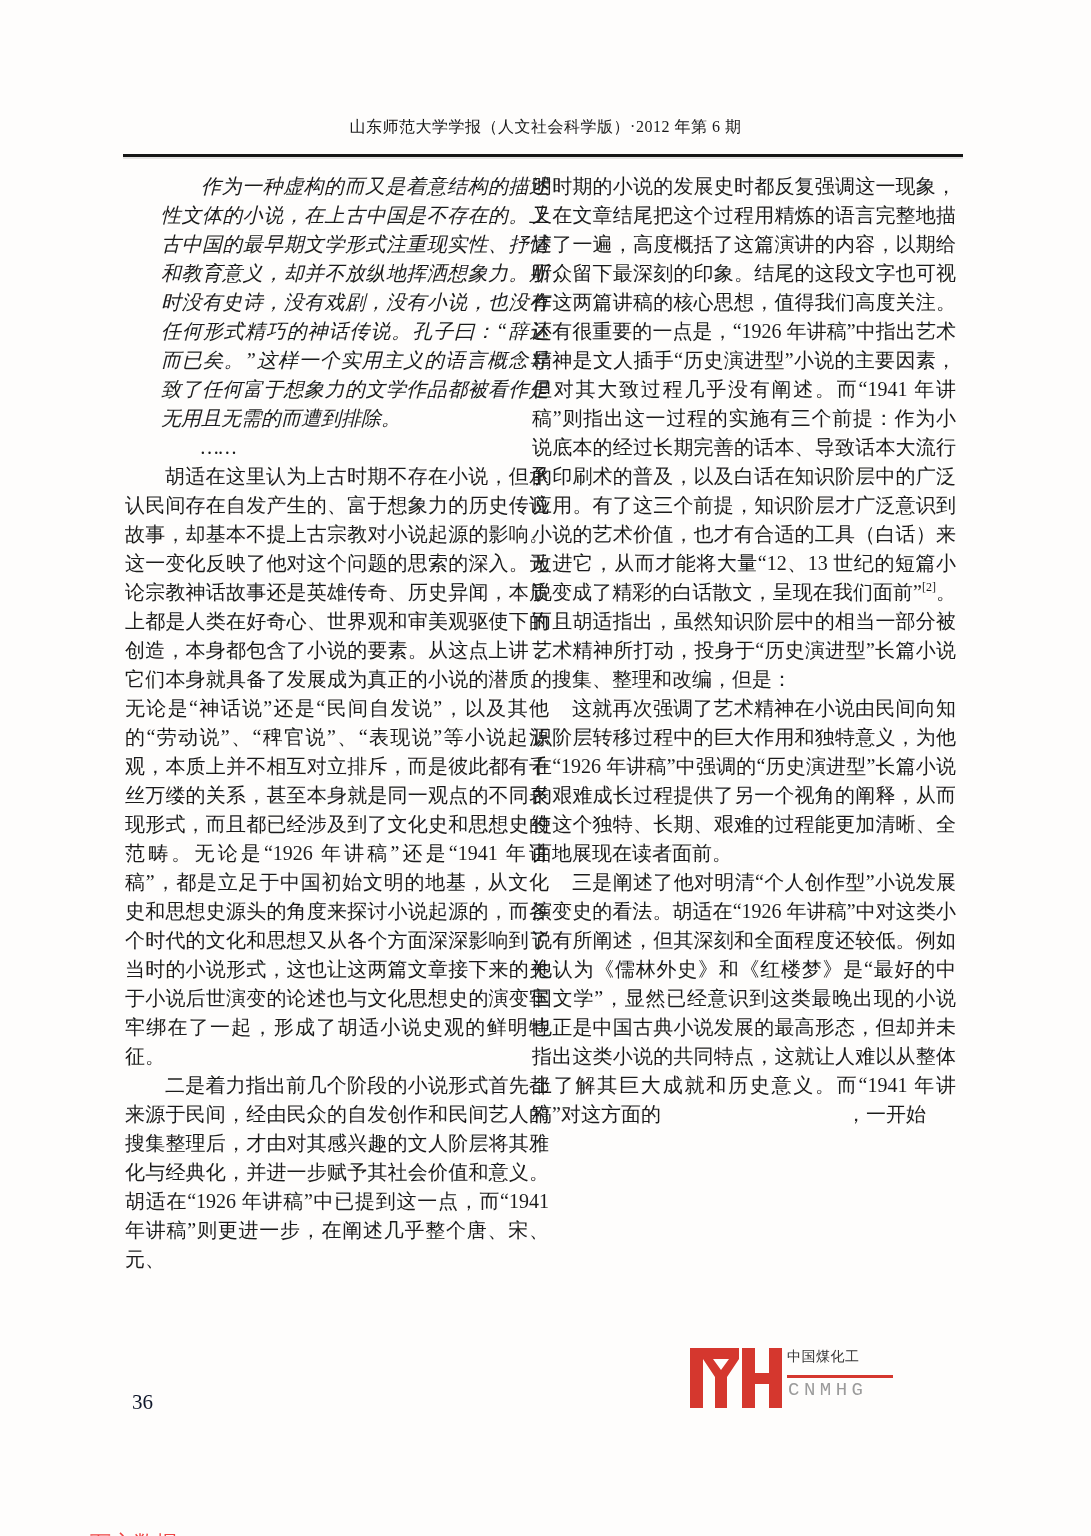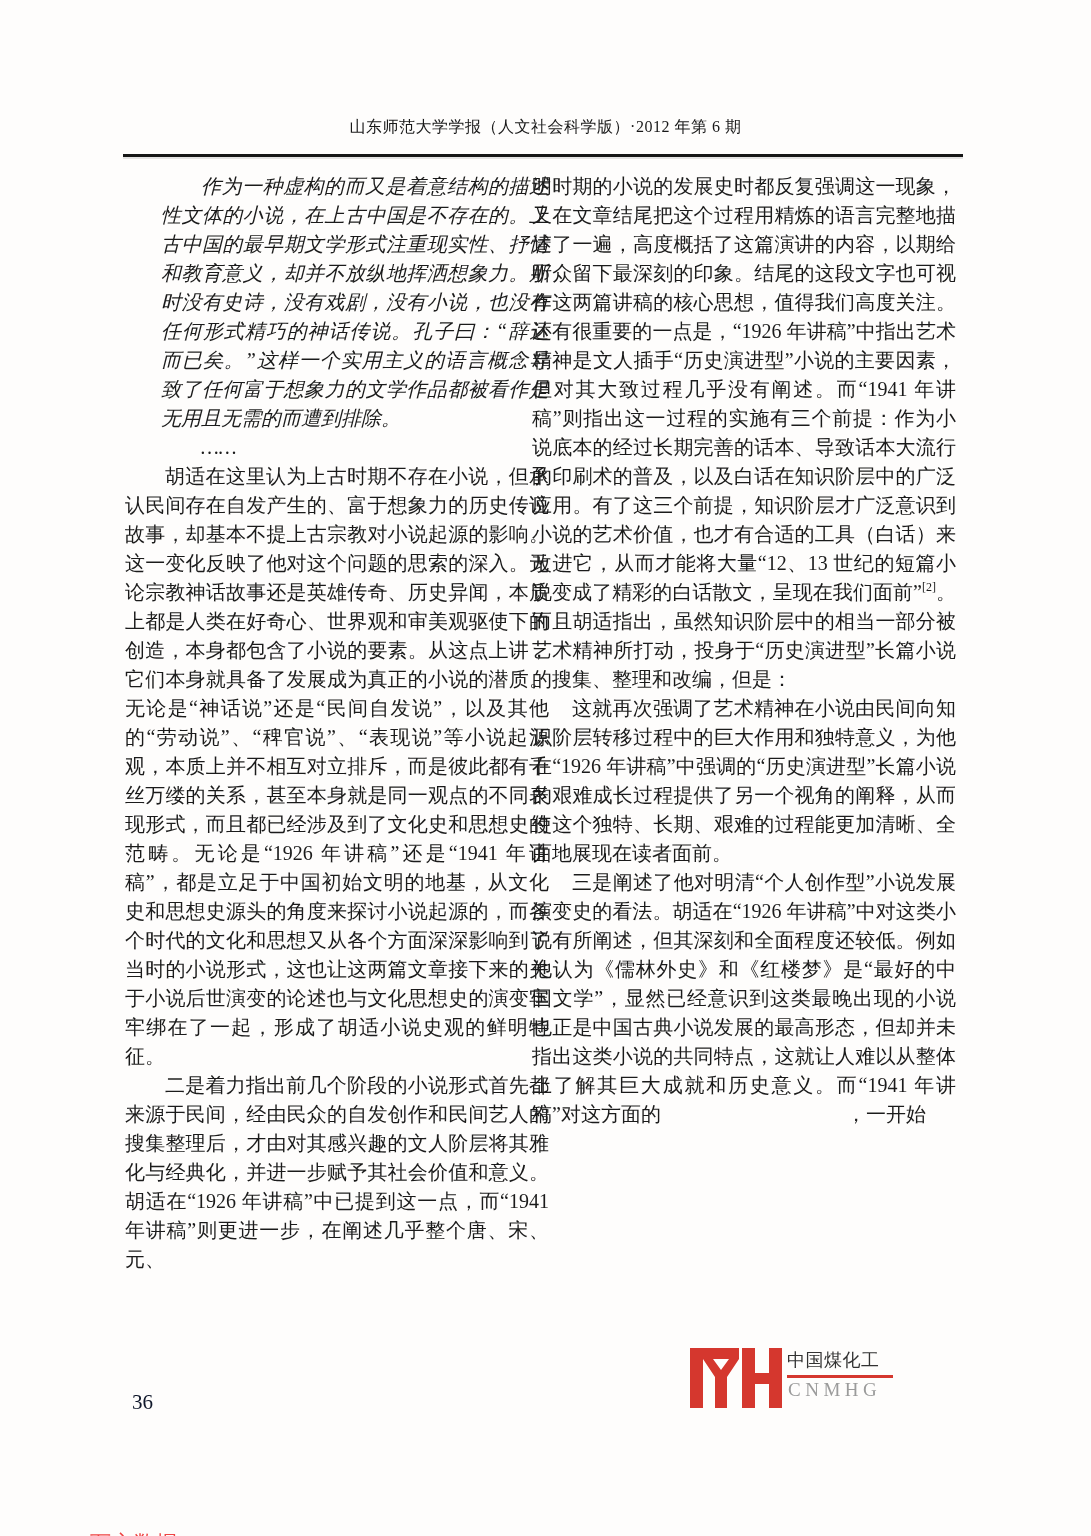--- a/index.html
+++ b/index.html
@@ -45,31 +45,31 @@
     font-family:Liberation Serif, serif;
     margin-top:41px;
   }
   .watermark{
     position:absolute; left:686px; top:1342px; width:194px; height:74px;
     background:#fefdfc; z-index:3; overflow:visible;
   }
   .wm-logo{position:absolute; left:4px; top:6px;}
   .wm-title{
     position:absolute; left:101px; top:6px; width:140px;
-    font-size:18px; letter-spacing:0.5px; color:#323232; white-space:nowrap;
+    font-size:14px; letter-spacing:0.5px; color:#323232; white-space:nowrap;
     font-family:"Liberation Sans","DejaVu Sans",sans-serif;
   }
   .wm-underline{
     position:absolute; left:101px; top:33px; width:106px; height:3px;
     background:#d5372e;
   }
   .wm-sub{
     position:absolute; left:102px; top:37px;
     font-size:19px; letter-spacing:4.5px; color:#9b9b9b; white-space:nowrap;
-    font-family:Liberation Serif, serif;
+    font-family:Liberation Mono, monospace;
   }
 </style>
 </head>
 <body>
 
 <div class="page">
 
   <div class="header">山东师范大学学报（人文社会科学版）·2012 年第 6 期</div>
 
   <div class="rule"></div>

